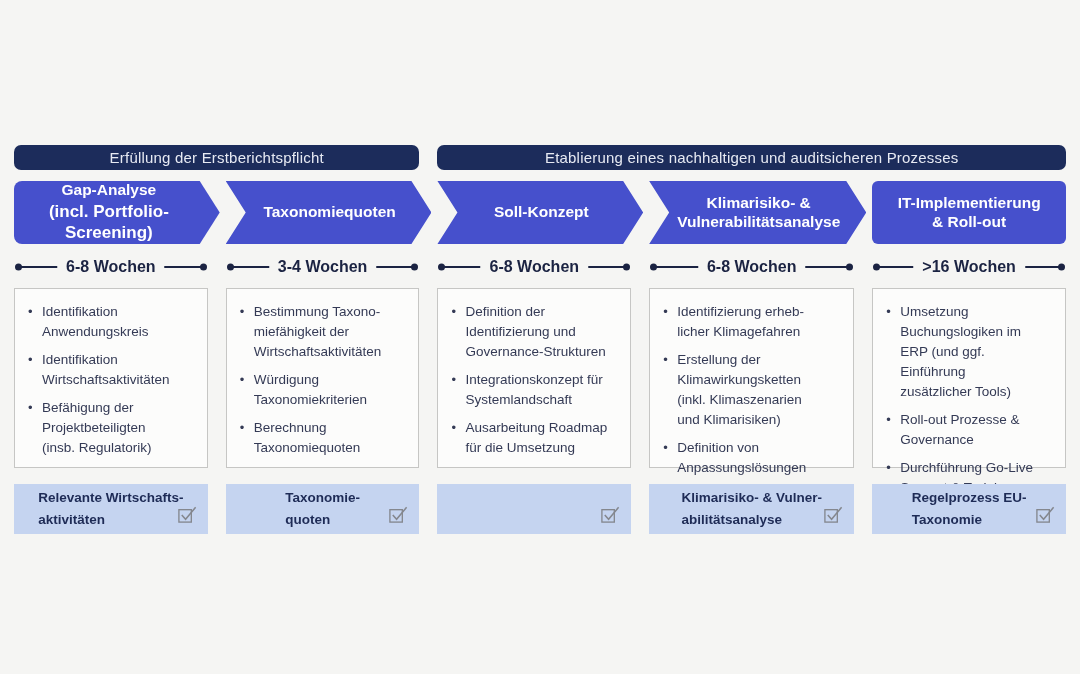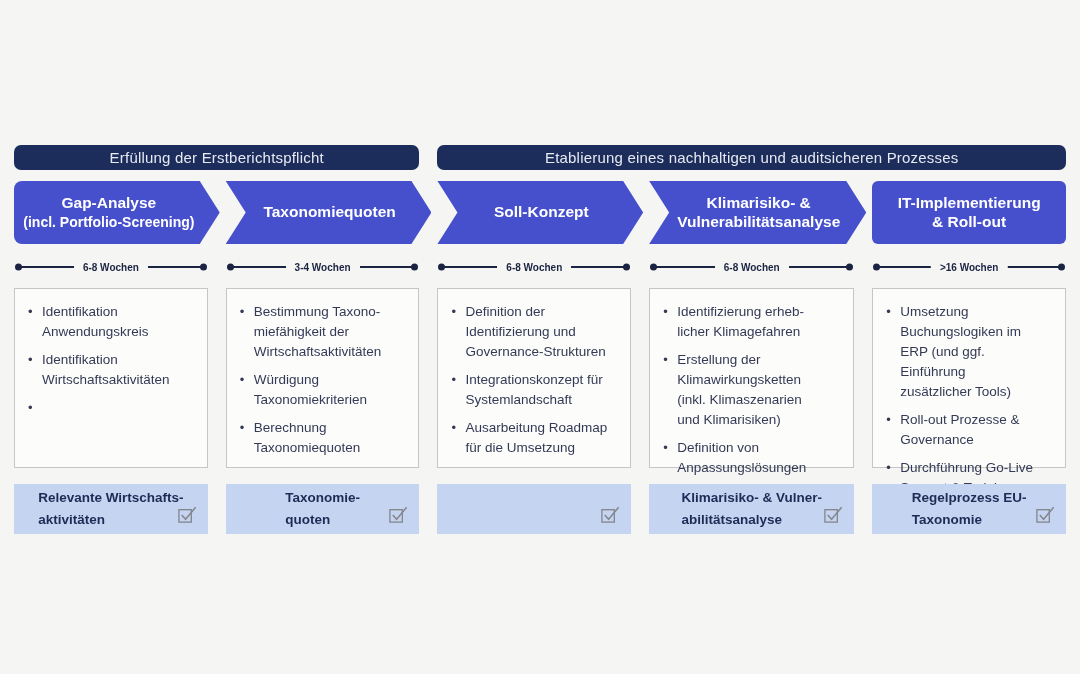--- a/index.html
+++ b/index.html
@@ -35,36 +35,36 @@
     clip-path:polygon(0 0, calc(100% - 20px) 0, 100% 50%, calc(100% - 20px) 100%, 0 100%);
     padding:0 22px 0 6px;
   }
   .arrow-mid{
     width:calc(100% + 12px);
     clip-path:polygon(0 0, calc(100% - 20px) 0, 100% 50%, calc(100% - 20px) 100%, 0 100%, 20px 50%);
     padding:0 20px 0 22px;
   }
   .arrow-end{width:100%; border-radius:6px; padding:0 8px;}
   .arrow-title{font-size:15.5px; font-weight:600; line-height:1.22; white-space:pre-line;}
-  .arrow-sub{font-size:14px; font-weight:600; line-height:1.25; margin-top:1px;}
+  .arrow-sub{font-size:17px; font-weight:600; line-height:1.25; margin-top:1px;}
 
   
   .duration{position:relative; height:14px; margin:0 1px 14px 1px;}
   .duration .dline{
     position:absolute; left:2px; right:2px; top:50%; height:2px;
     background:#1b2342; transform:translateY(-50%);
   }
   .duration .ddot{
     position:absolute; top:50%; width:7px; height:7px; border-radius:50%;
     background:#1b2342; transform:translateY(-50%);
   }
   .ddot-l{left:0;} .ddot-r{right:0;}
   .duration .dlabel{
     position:absolute; left:50%; top:50%; transform:translate(-50%,-50%);
-    background:#f5f5f3; padding:0 9px; font-size:10px; font-weight:600;
+    background:#f5f5f3; padding:0 9px; font-size:16px; font-weight:600;
     color:#1b2342; white-space:nowrap;
   }
 
   
   .activities{
     height:180px; background:#fcfcfb; border:1px solid #c6c6c4;
     margin:0 0 16px 0; padding:13px 6px 0 11px; list-style:none;
     box-sizing:border-box;
   }
   .activities li{
@@ -115,20 +115,23 @@
               <span class="btext">Identifikation
 Anwendungskreis</span>
             </li>
             <li>
               <span class="bdot">•</span>
               <span class="btext">Identifikation
 Wirtschaftsaktivitäten</span>
             </li>
             <li>
               <span class="bdot">•</span>
+              <span class="btext">Befähigung der
+Projektbeteiligten
+(insb. Regulatorik)</span>
             </li>
           </ul>
           <div class="result">
             <span class="result-label">Relevante Wirtschafts-
 aktivitäten</span>
             <span class="checkbox"><svg width="21" height="21" viewBox="0 0 22 22" fill="none">
                 <rect x="2" y="7" width="13" height="13" stroke="#84878e" stroke-width="1.4"></rect>
                 <polyline points="5,12.5 9,17 19.5,4.5" stroke="#84878e" stroke-width="1.6" fill="none"></polyline>
               </svg></span>
           </div>

